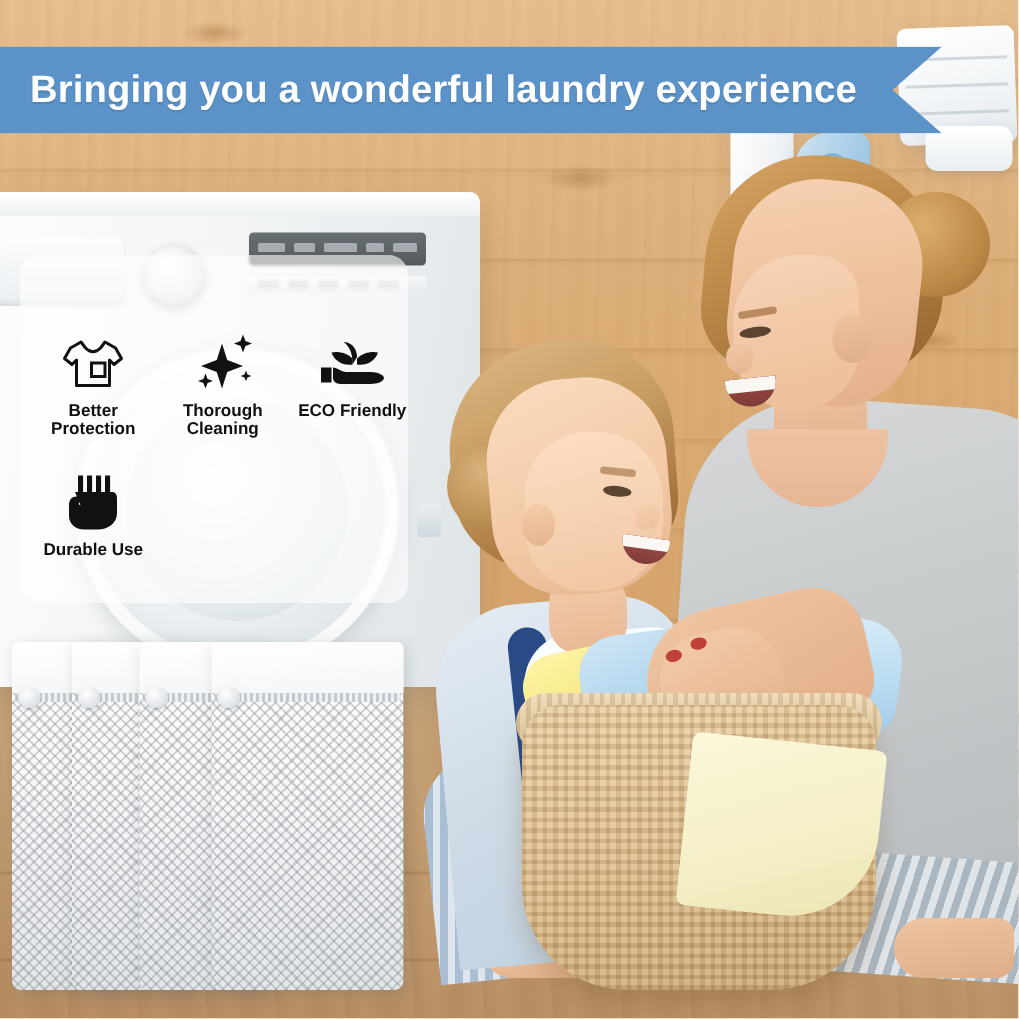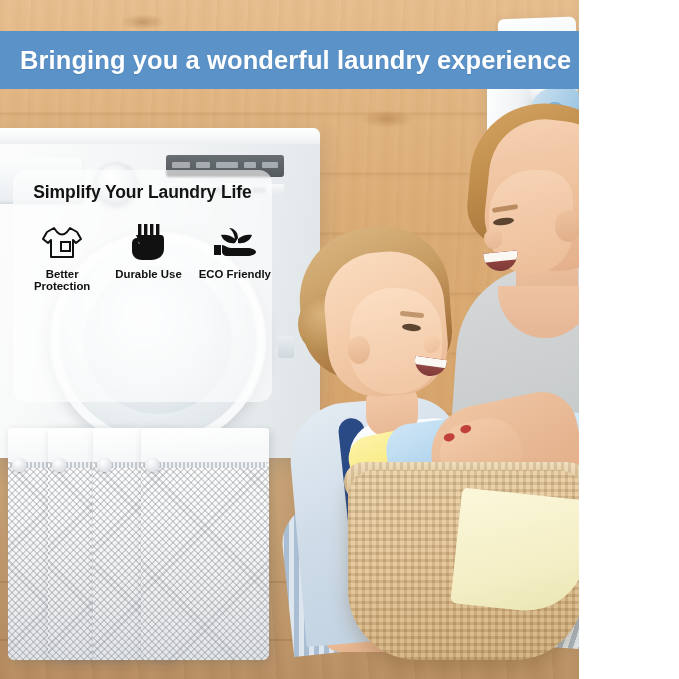--- a/index.html
+++ b/index.html
@@ -1,17 +1,17 @@
 <!DOCTYPE html>
 <html><head>
 <meta charset="utf-8">
 <style>
   html,body{margin:0;padding:0;}
   body{width:679px;height:679px;overflow:hidden;font-family:"Liberation Sans",sans-serif;background:#fff;}
-  .stage{position:relative;width:579px;height:679px;overflow:hidden;}
+  .stage{position:relative;width:679px;height:679px;overflow:hidden;}
 
   
   .scene{position:absolute;inset:0;overflow:hidden;}
   .wall{position:absolute;left:0;top:0;width:679px;height:430px;
         background:
           repeating-linear-gradient(180deg,
             rgba(150,100,45,.00) 0px, rgba(150,100,45,.00) 52px,
             rgba(150,100,45,.16) 53px, rgba(160,112,55,.05) 56px,
             rgba(150,100,45,.00) 60px),
           repeating-linear-gradient(92deg,
@@ -329,59 +329,69 @@
       <div class="zip"></div>
       <div class="pull"></div>
     </div>
   </div>
 
   <div class="banner">
     <div class="banner-text">Bringing you a wonderful laundry experience</div>
   </div>
 
   <div class="panel">
-    <div class="panel-title">Simplify Your Laundry Life</div>
 
     <div class="grid">
 
       <div class="cell">
         <span class="ico">
           <svg width="44" height="36" viewBox="0 0 44 36">
             <path d="M14 4 L7 8 L3 15 L8 19 L11 16 L11 33 L33 33 L33 16 L36 19 L41 15 L37 8 L30 4 L27 8 Q22 13 17 8 Z" fill="none" stroke="#111" stroke-width="2" stroke-linejoin="round"></path>
             <rect x="21" y="18" width="9" height="9" fill="none" stroke="#111" stroke-width="2"></rect>
           </svg>
         </span>
         <span class="lbl">Better<br>Protection</span>
       </div>
 
 
+      <div class="cell">
+        <span class="ico">
+          <svg width="46" height="42" viewBox="0 0 46 42">
+            <path d="M23 8 L26.5 19 L37 23 L26.5 27 L23 38 L19.5 27 L9 23 L19.5 19 Z" fill="#111"></path>
+            <path d="M37 2 L38.6 6.4 L43 8 L38.6 9.6 L37 14 L35.4 9.6 L31 8 L35.4 6.4 Z" fill="#111"></path>
+            <path d="M12 28 L13.4 31.6 L17 33 L13.4 34.4 L12 38 L10.6 34.4 L7 33 L10.6 31.6 Z" fill="#111"></path>
+            <path d="M39 26 L40 28.6 L42.6 29.6 L40 30.6 L39 33.2 L38 30.6 L35.4 29.6 L38 28.6 Z" fill="#111"></path>
+          </svg>
+        </span>
+        <span class="lbl">Thorough<br>Cleaning</span>
+      </div>
+
+      <div class="cell">
+        <span class="ico">
+          <svg width="48" height="38" viewBox="0 0 48 38">
+            <path d="M24 20 C24 12 22 8 18 5 C22 5 27 8 27 15" fill="#111"></path>
+            <path d="M27 16 C31 12 37 11 41 12 C39 18 33 21 27 20 Z" fill="#111"></path>
+            <path d="M24 16 C20 12 14 11 10 12 C12 18 18 21 24 20 Z" fill="#111"></path>
+            <path d="M3 22 L10 22 L10 32 L3 32 Z" fill="#111"></path>
+            <path d="M11 22 C14 22 16 25 20 25 L36 25 C41 25 45 27 45 29 C45 31 41 33 36 33 L16 33 C13 33 11 31 11 29 Z" fill="#111"></path>
+          </svg>
+        </span>
+        <span class="lbl">ECO Friendly</span>
+      </div>
 
       <div class="cell">
         <span class="ico">
           <svg width="42" height="40" viewBox="0 0 42 40">
             <rect x="11" y="2" width="3.4" height="12" fill="#111"></rect>
             <rect x="17" y="2" width="3.4" height="12" fill="#111"></rect>
             <rect x="23" y="2" width="3.4" height="12" fill="#111"></rect>
             <rect x="29" y="2" width="3.4" height="12" fill="#111"></rect>
             <path d="M9 13 L34 13 C36 13 37 15 37 17 L37 27 C37 34 31 38 24 38 L15 38 C9 38 5 34 5 29 L5 22 C5 18 7 16 10 16 L22 16 C24 16 24 19 22 19 L13 19 C11 19 11 22 13 22 L20 22 C22 22 22 25 20 25 L14 25" fill="#111"></path>
           </svg>
         </span>
         <span class="lbl">Durable Use</span>
       </div>
 
-      <div class="cell">
-        <span class="ico">
-          <svg width="48" height="38" viewBox="0 0 48 38">
-            <path d="M24 20 C24 12 22 8 18 5 C22 5 27 8 27 15" fill="#111"></path>
-            <path d="M27 16 C31 12 37 11 41 12 C39 18 33 21 27 20 Z" fill="#111"></path>
-            <path d="M24 16 C20 12 14 11 10 12 C12 18 18 21 24 20 Z" fill="#111"></path>
-            <path d="M3 22 L10 22 L10 32 L3 32 Z" fill="#111"></path>
-            <path d="M11 22 C14 22 16 25 20 25 L36 25 C41 25 45 27 45 29 C45 31 41 33 36 33 L16 33 C13 33 11 31 11 29 Z" fill="#111"></path>
-          </svg>
-        </span>
-        <span class="lbl">ECO Friendly</span>
-      </div>
-
 
     </div>
   </div>
 
 </div>
 
 </body></html>

